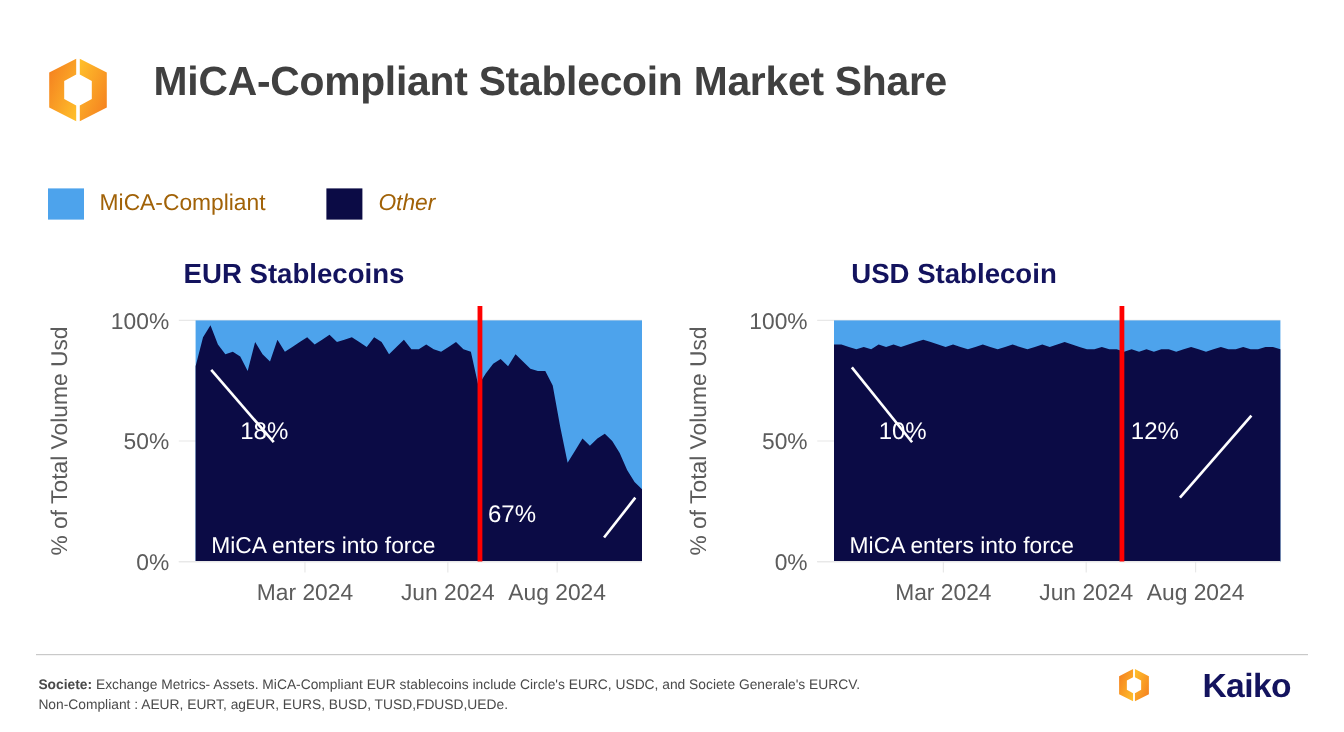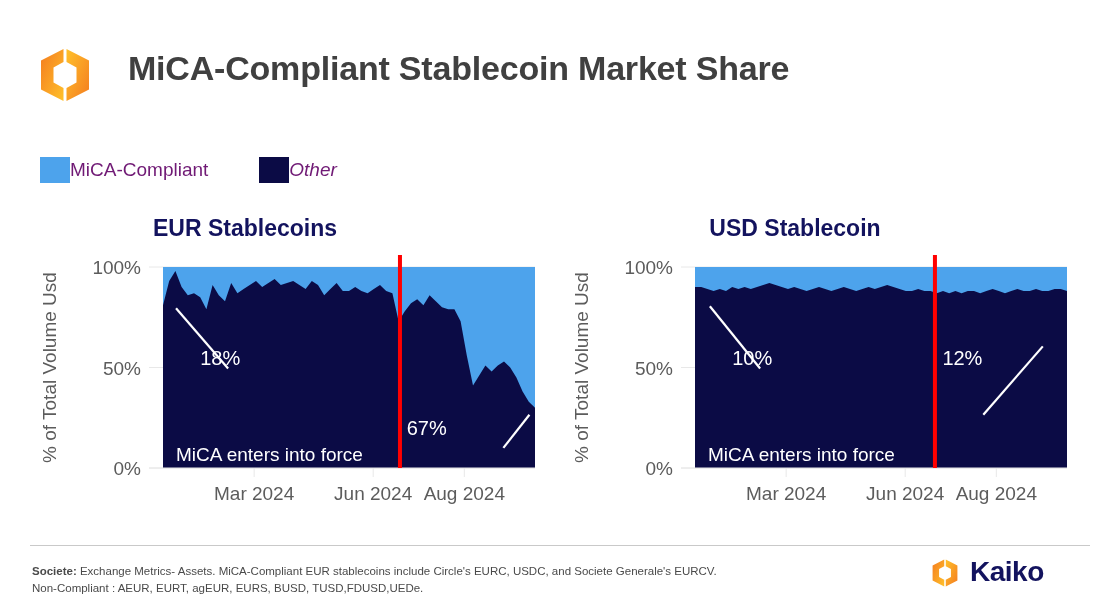--- a/index.html
+++ b/index.html
@@ -46,22 +46,23 @@
   }
   .legend-item {
     display: flex;
     align-items: center;
   }
   .legend-swatch {
     width: 30px; height: 26px;
     flex: 0 0 auto;
   }
   .legend-label {
-    font-size: 19px;
-    color: #701a75;
+    margin-left: 13px;
+    font-size: 19px;
+    color: #a16207;
     white-space: nowrap;
   }
   #legend-item-1 { margin-left: 51px; font-style: italic; }
 
   
   .panel {
     position: absolute;
     top: 205px;
     width: 520px;
     height: 325px;
@@ -118,21 +119,22 @@
     left: 32px; top: 563px;
     width: 880px;
     font-size: 11.5px;
     color: #4a4a4a;
     line-height: 1.45;
   }
   #footer-logo-wrap {
     position: absolute;
     left: 930px; top: 556px;
     display: flex;
-    align-items: flex-end;
+    align-items: flex-start;
+    gap: 32px;
   }
   #brand-logo-bottom {
     width: 30px; height: 30px;
     flex: 0 0 auto;
   }
   #brand-wordmark {
     margin-left: 10px;
     font-size: 28px;
     font-weight: bold;
     color: #13135e;

